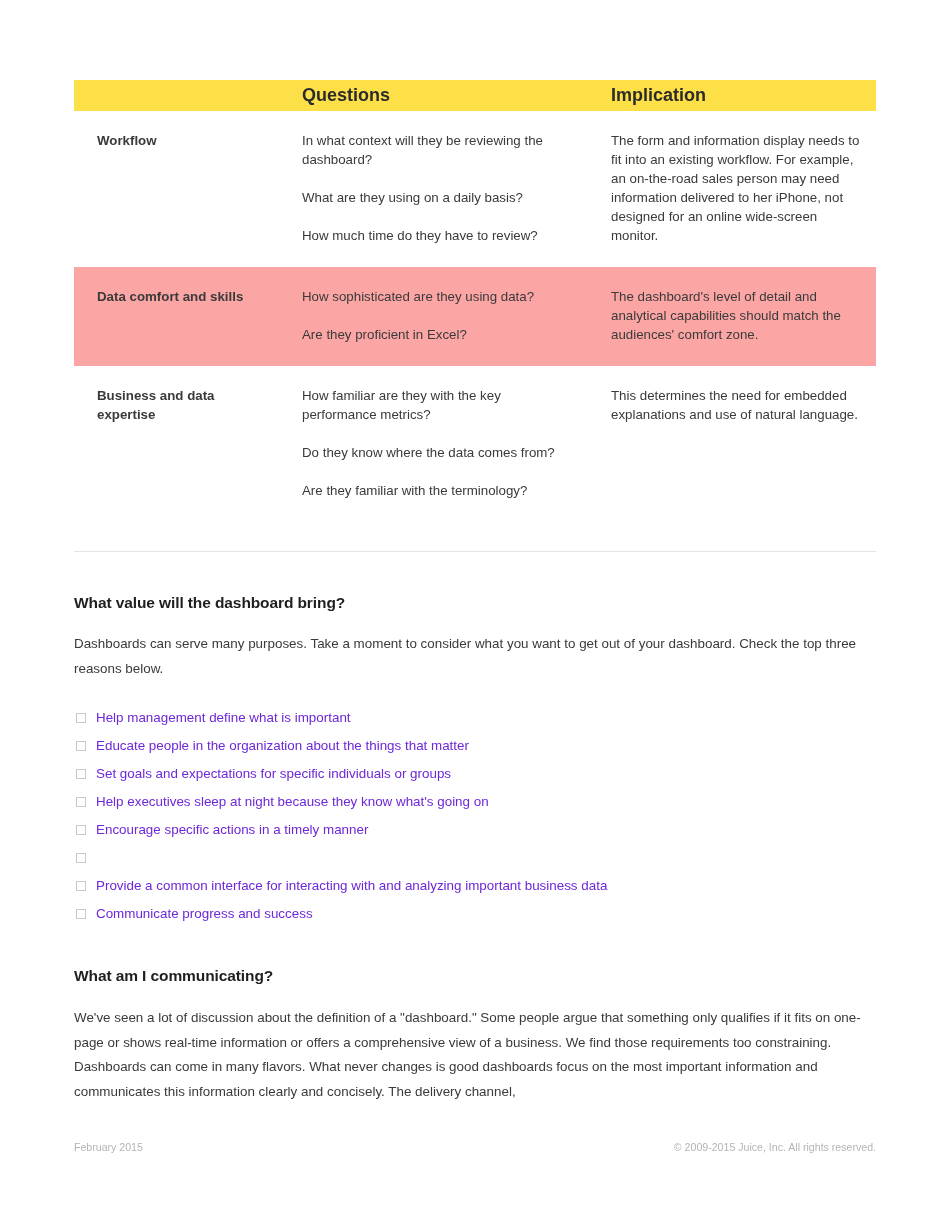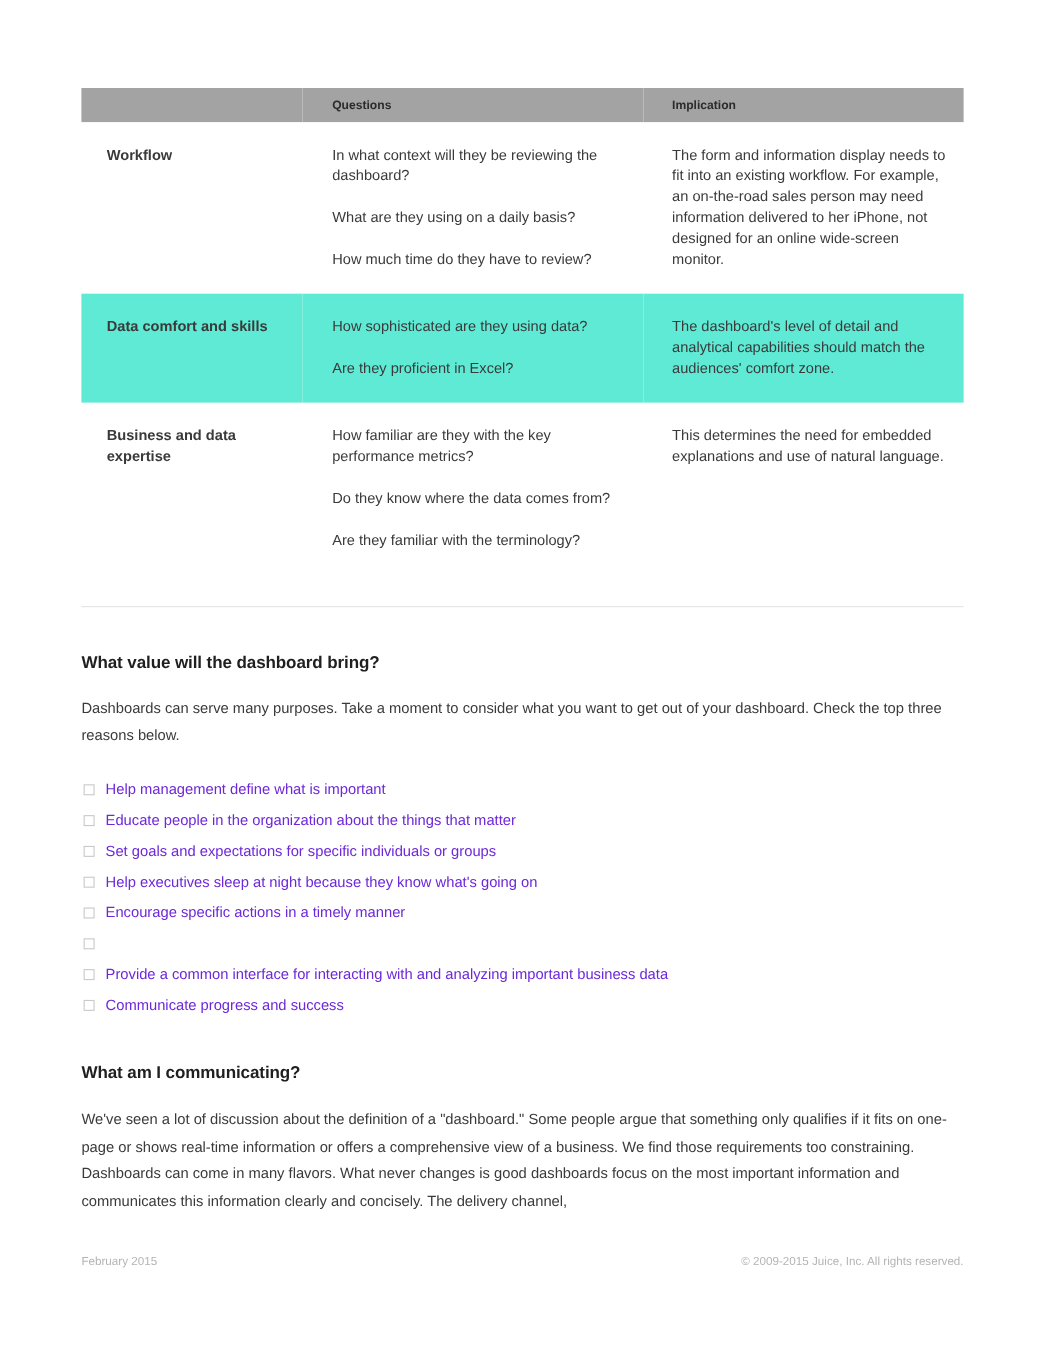--- a/index.html
+++ b/index.html
@@ -30,42 +30,42 @@
     top: 80px;
     width: 802px;
     border-collapse: collapse;
     table-layout: fixed;
   }
   .audience-table col.c-label { width: 201px; }
   .audience-table col.c-questions { width: 310px; }
   .audience-table col.c-implication { width: 291px; }
 
   .audience-table thead th {
-    background: #a3a3a3;
+    background: #fde047;
     height: 31px;
     padding: 0 0 0 0;
     text-align: left;
     vertical-align: middle;
-    font-size: 11px;
+    font-size: 18px;
     font-weight: bold;
     color: #2b2b2b;
   }
   .audience-table thead th.th-label { padding-left: 23px; }
   .audience-table thead th.th-questions { padding-left: 27px; }
   .audience-table thead th.th-implication { padding-left: 26px; }
 
   .audience-table tbody td {
     vertical-align: top;
     font-size: 13.3px;
     line-height: 19px;
     color: #3a3a3a;
     padding-top: 20px;
     padding-bottom: 22px;
   }
-  .audience-table tbody tr.shaded td { background: #5eead4; }
+  .audience-table tbody tr.shaded td { background: #fca5a5; }
 
   td.cell-label {
     padding-left: 23px;
     font-weight: bold;
     color: #2b2b2b;
     padding-right: 10px;
   }
   td.cell-questions {
     padding-left: 27px;
     padding-right: 20px;

